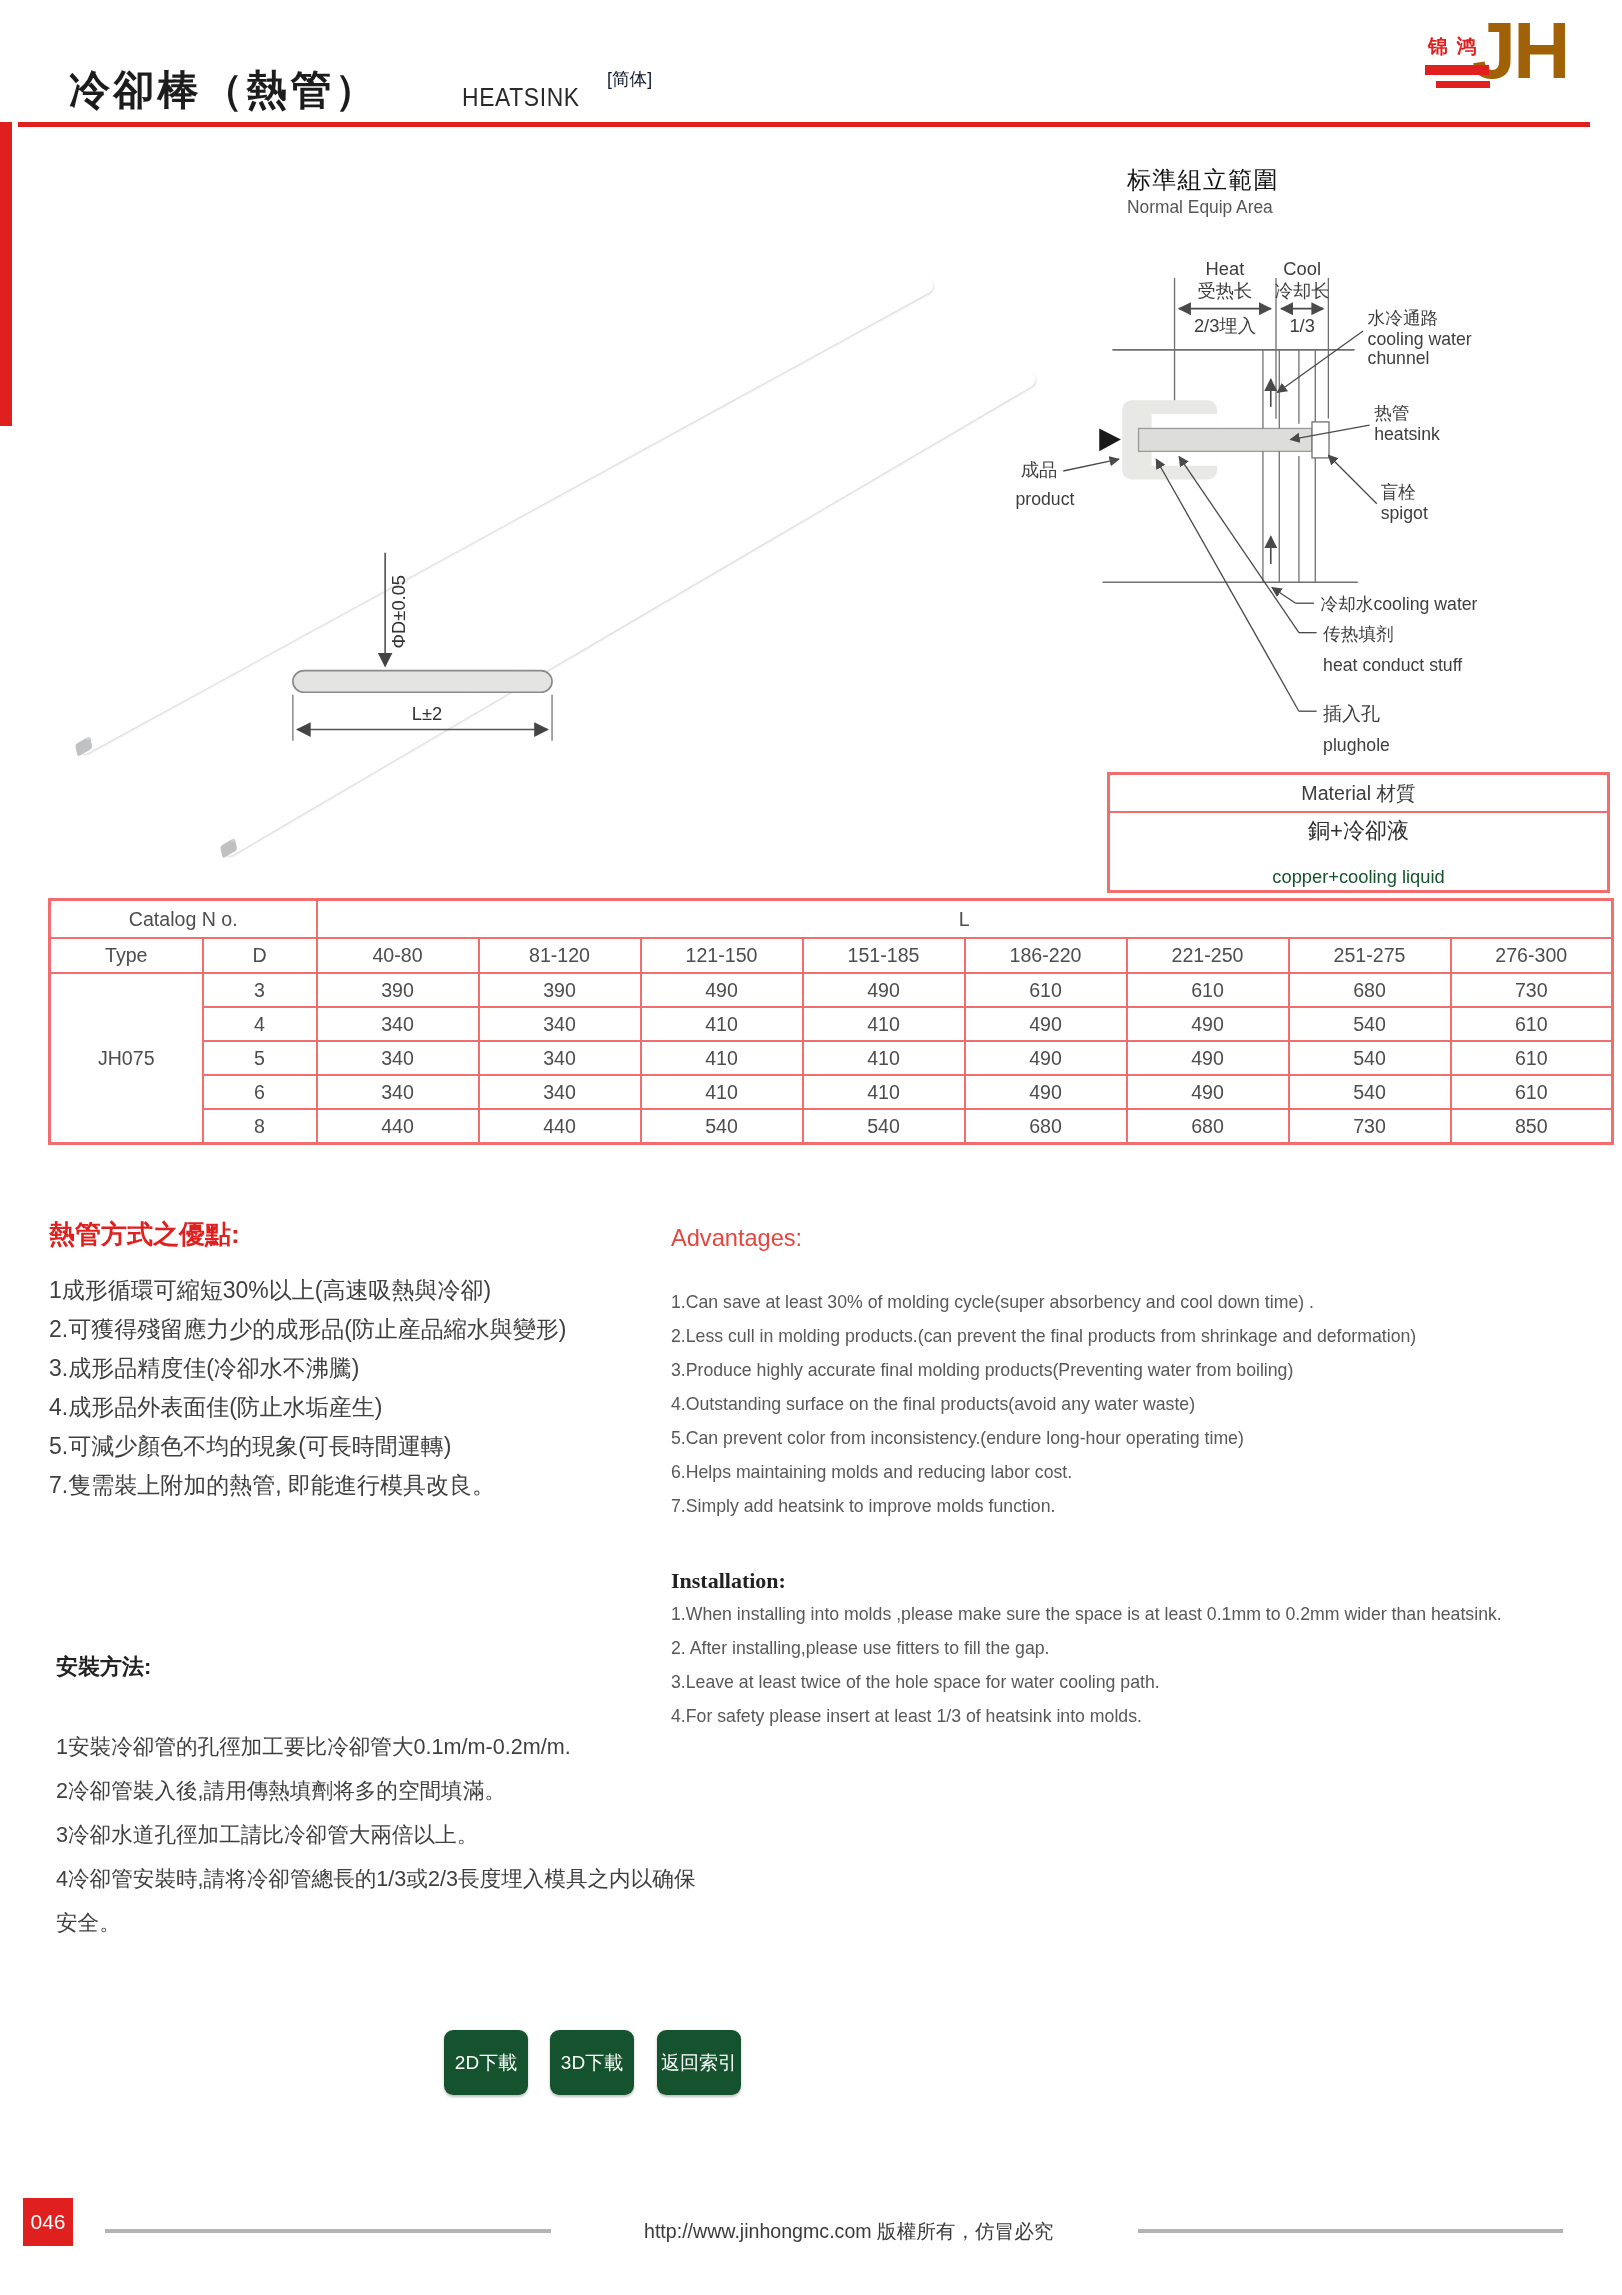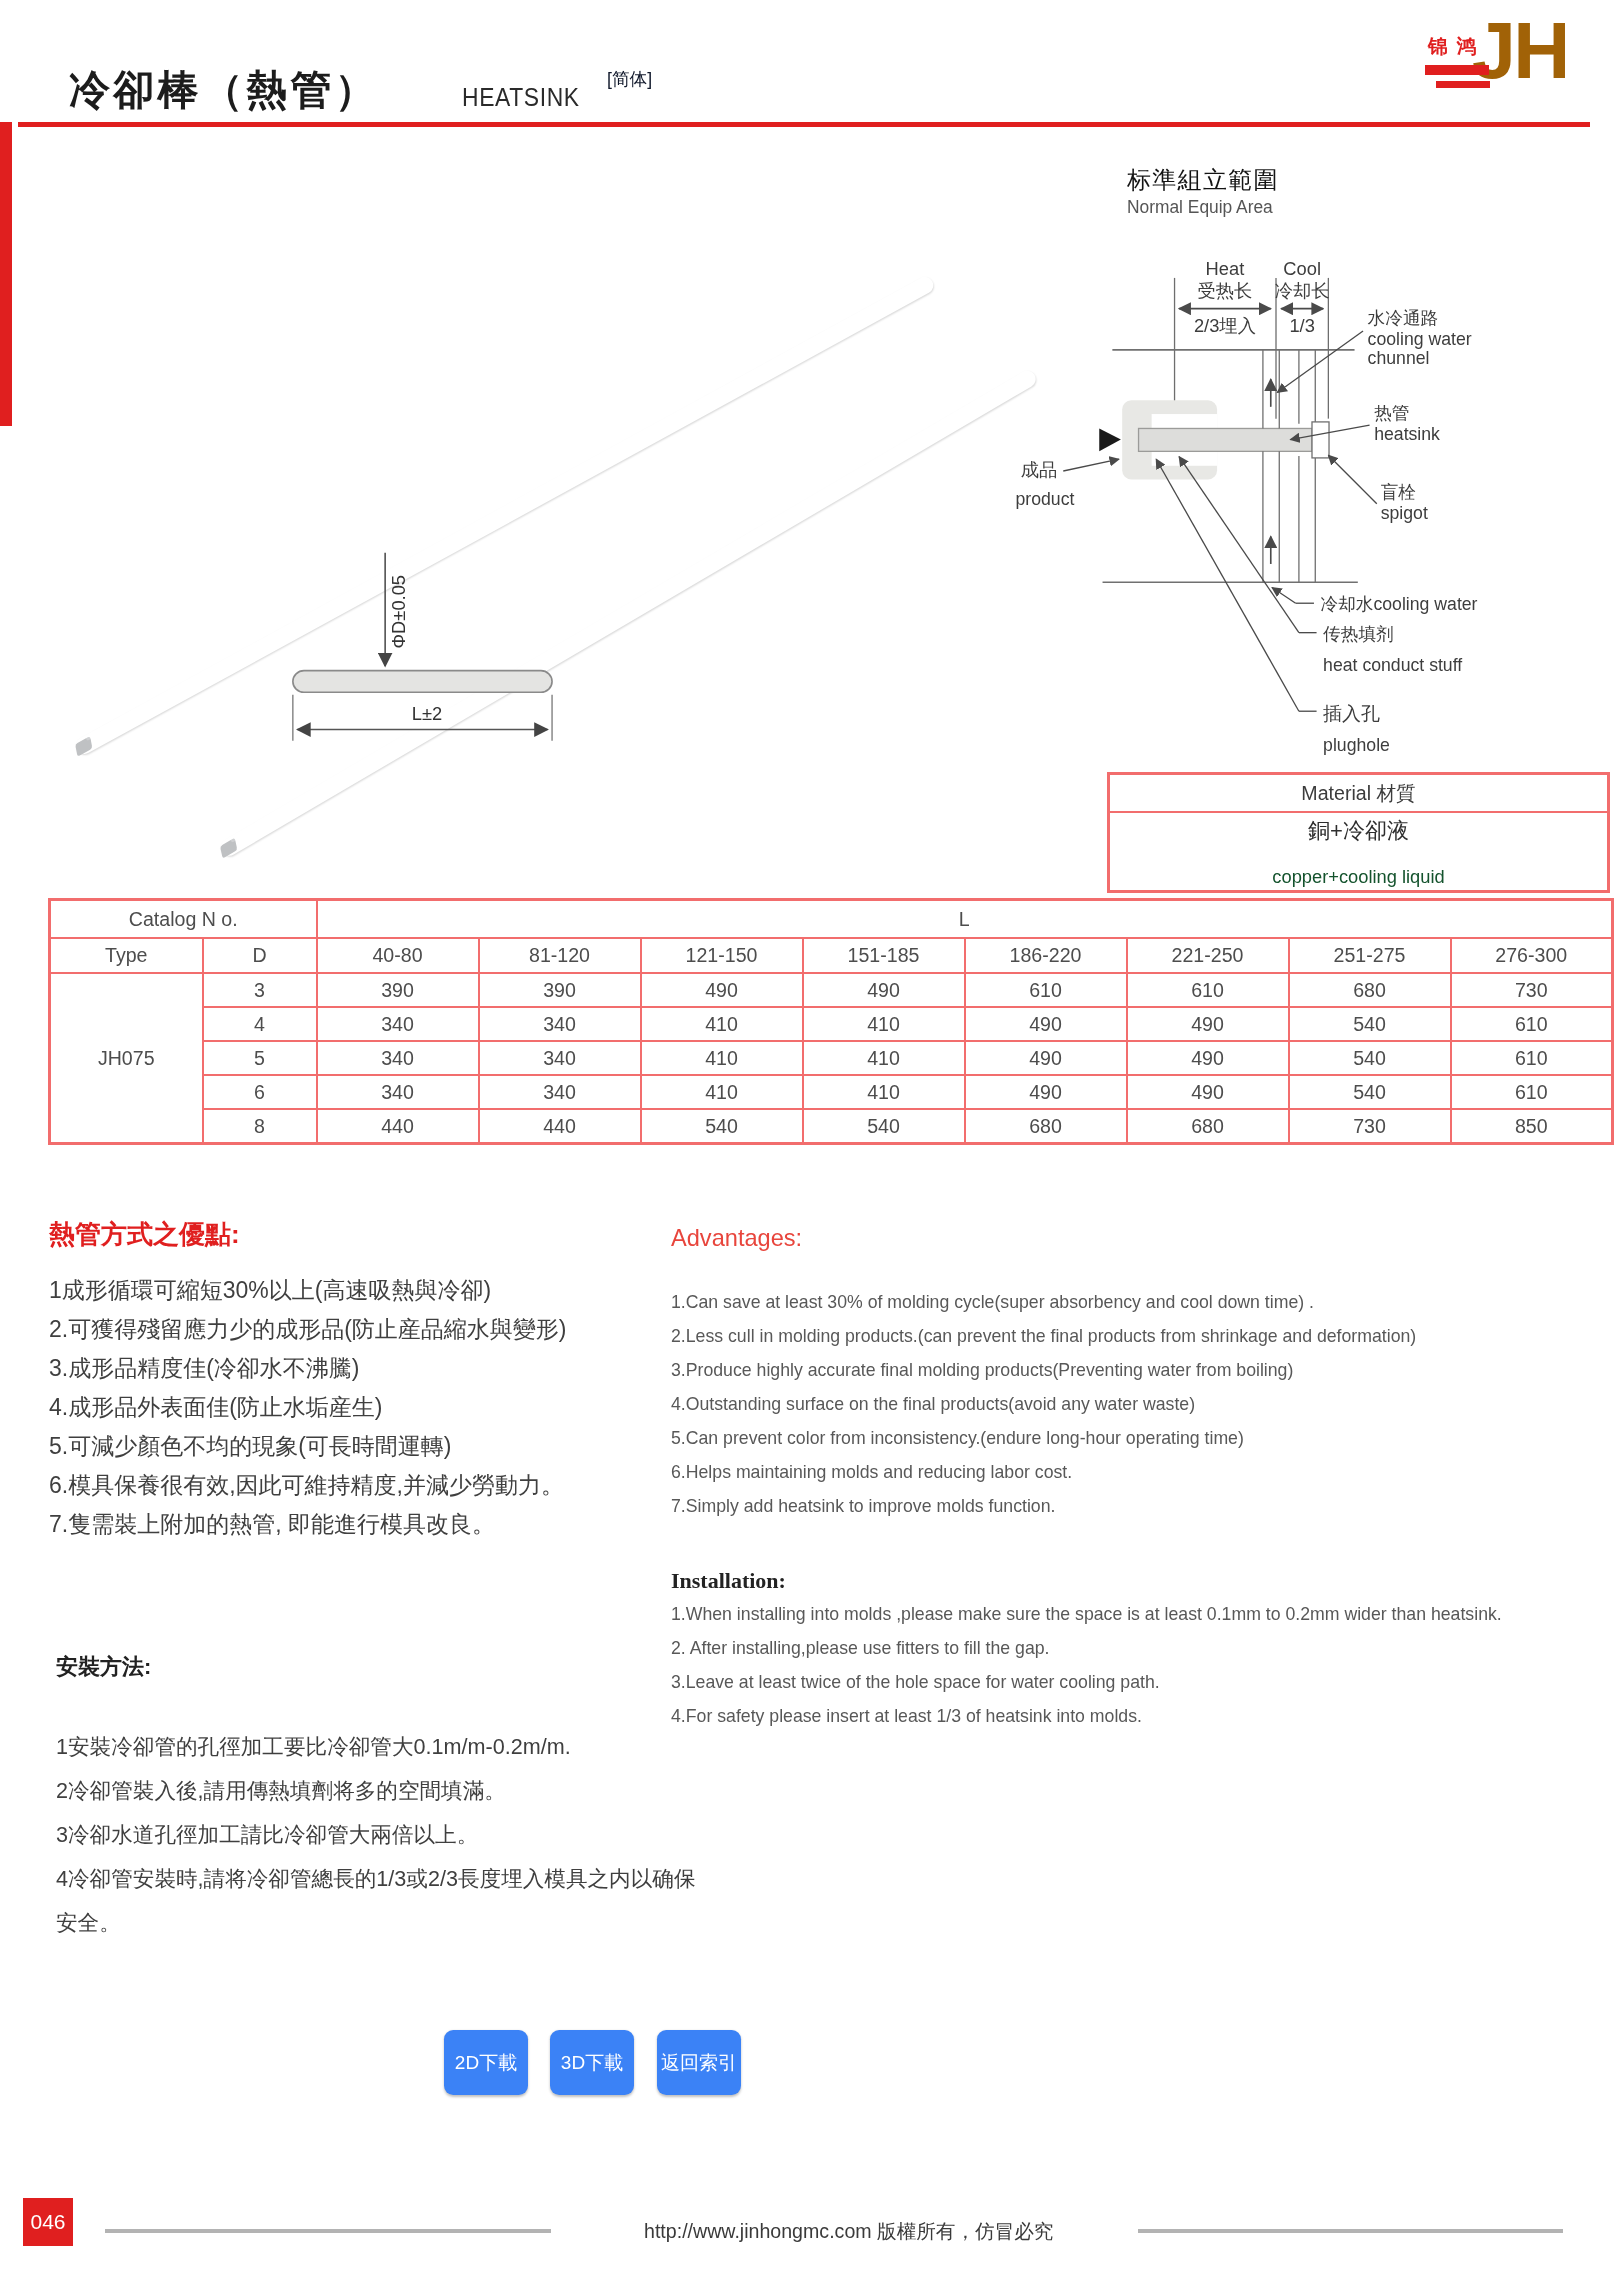--- a/index.html
+++ b/index.html
@@ -57,21 +57,21 @@
   .adv-en-list{left:671px;top:1285px;width:942px;font-size:17.7px;color:#585858;}
   .adv-en-list .li{line-height:34px;}
   .inst-en-title{left:671px;top:1568px;font-size:22px;font-weight:700;color:#222;font-family:Liberation Serif, serif;}
   .inst-en-list{left:671px;top:1597px;width:936px;font-size:17.7px;color:#585858;}
   .inst-en-list .li{line-height:34px;}
   .inst-cn-title{left:56px;top:1652px;font-size:22px;font-weight:700;color:#222;}
   .inst-cn-list{left:56px;top:1725px;width:661px;font-size:21.6px;color:#3f3f3f;}
   .inst-cn-list .li{line-height:44px;}
 
   
-  .btn{position:absolute;top:2030px;width:84px;height:65px;background:#3b82f6;border-radius:9.2px;
+  .btn{position:absolute;top:2030px;width:84px;height:65px;background:#14532d;border-radius:9.2px;
        display:flex;align-items:center;justify-content:center;color:#fff;font-size:19px;cursor:pointer;
        box-shadow:0 1.3px 2.6px rgba(0,0,0,.25);}
   .btn-2d{left:444px;}
   .btn-3d{left:550px;}
   .btn-back{left:657px;}
 
   
   .page-badge{left:23px;top:2198px;width:50px;height:48px;background:#e01f1f;display:flex;align-items:center;justify-content:center;color:#fff;font-size:21px;}
   .foot-line-l{left:105px;top:2229px;width:446px;height:3.9px;background:#b3b3b3;}
   .foot-line-r{left:1138px;top:2229px;width:425px;height:3.9px;background:#b3b3b3;}
@@ -286,21 +286,20 @@
       </table>
   </div>
 
   <div class="abs adv-cn-title">熱管方式之優點:</div>
   <div class="abs adv-cn-list">
     <div class="li">1成形循環可縮短30%以上(高速吸熱與冷卻)</div>
     <div class="li">2.可獲得殘留應力少的成形品(防止産品縮水與變形)</div>
     <div class="li">3.成形品精度佳(冷卻水不沸騰)</div>
     <div class="li">4.成形品外表面佳(防止水垢産生)</div>
     <div class="li">5.可減少顏色不均的現象(可長時間運轉)</div>
-    <div class="li">6.模具保養很有效,因此可維持精度,并減少勞動力。</div>
     <div class="li">7.隻需裝上附加的熱管, 即能進行模具改良。</div>
   </div>
 
   <div class="abs adv-en-title">Advantages:</div>
   <div class="abs adv-en-list">
     <div class="li">1.Can save at least 30% of molding cycle(super absorbency and cool down time) .</div>
     <div class="li">2.Less cull in molding products.(can prevent the final products from shrinkage and deformation)</div>
     <div class="li">3.Produce highly accurate final molding products(Preventing water from boiling)</div>
     <div class="li">4.Outstanding surface on the final products(avoid any water waste)</div>
     <div class="li">5.Can prevent color from inconsistency.(endure long-hour operating time)</div>

